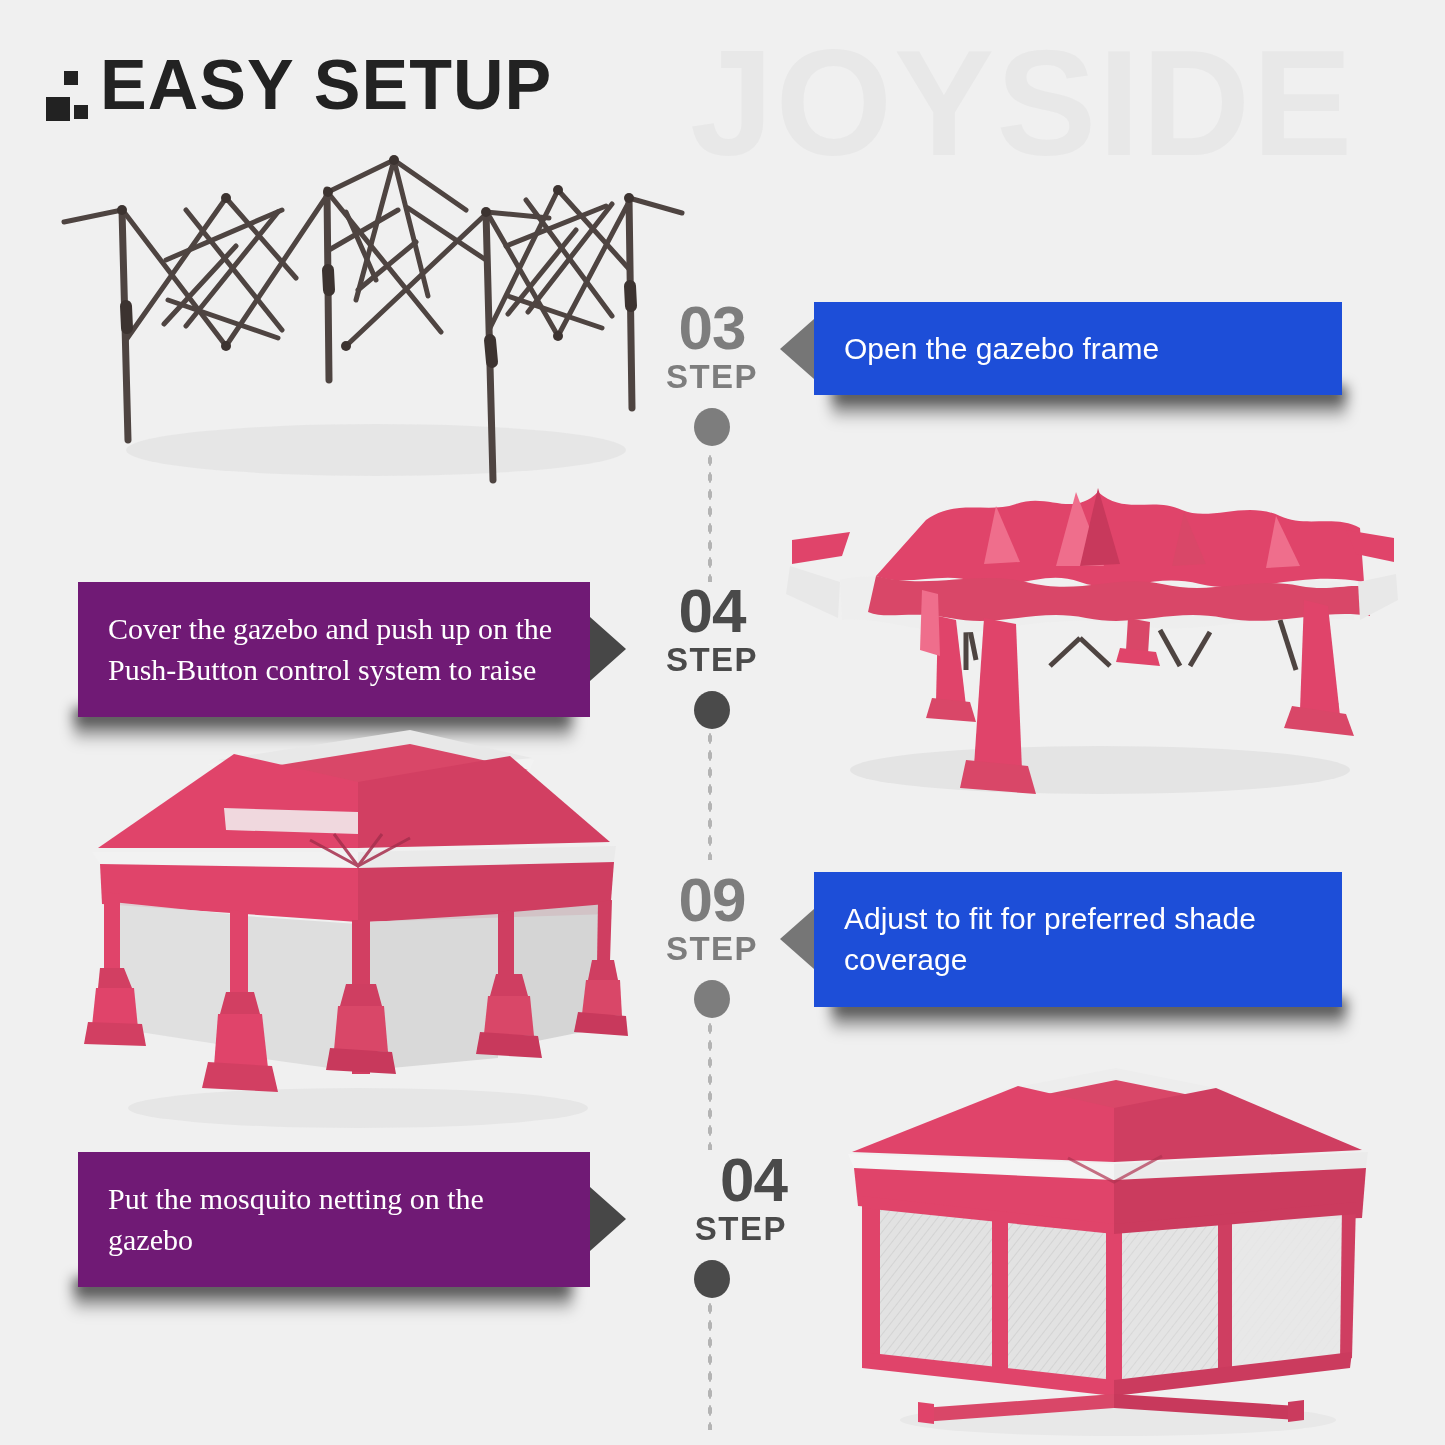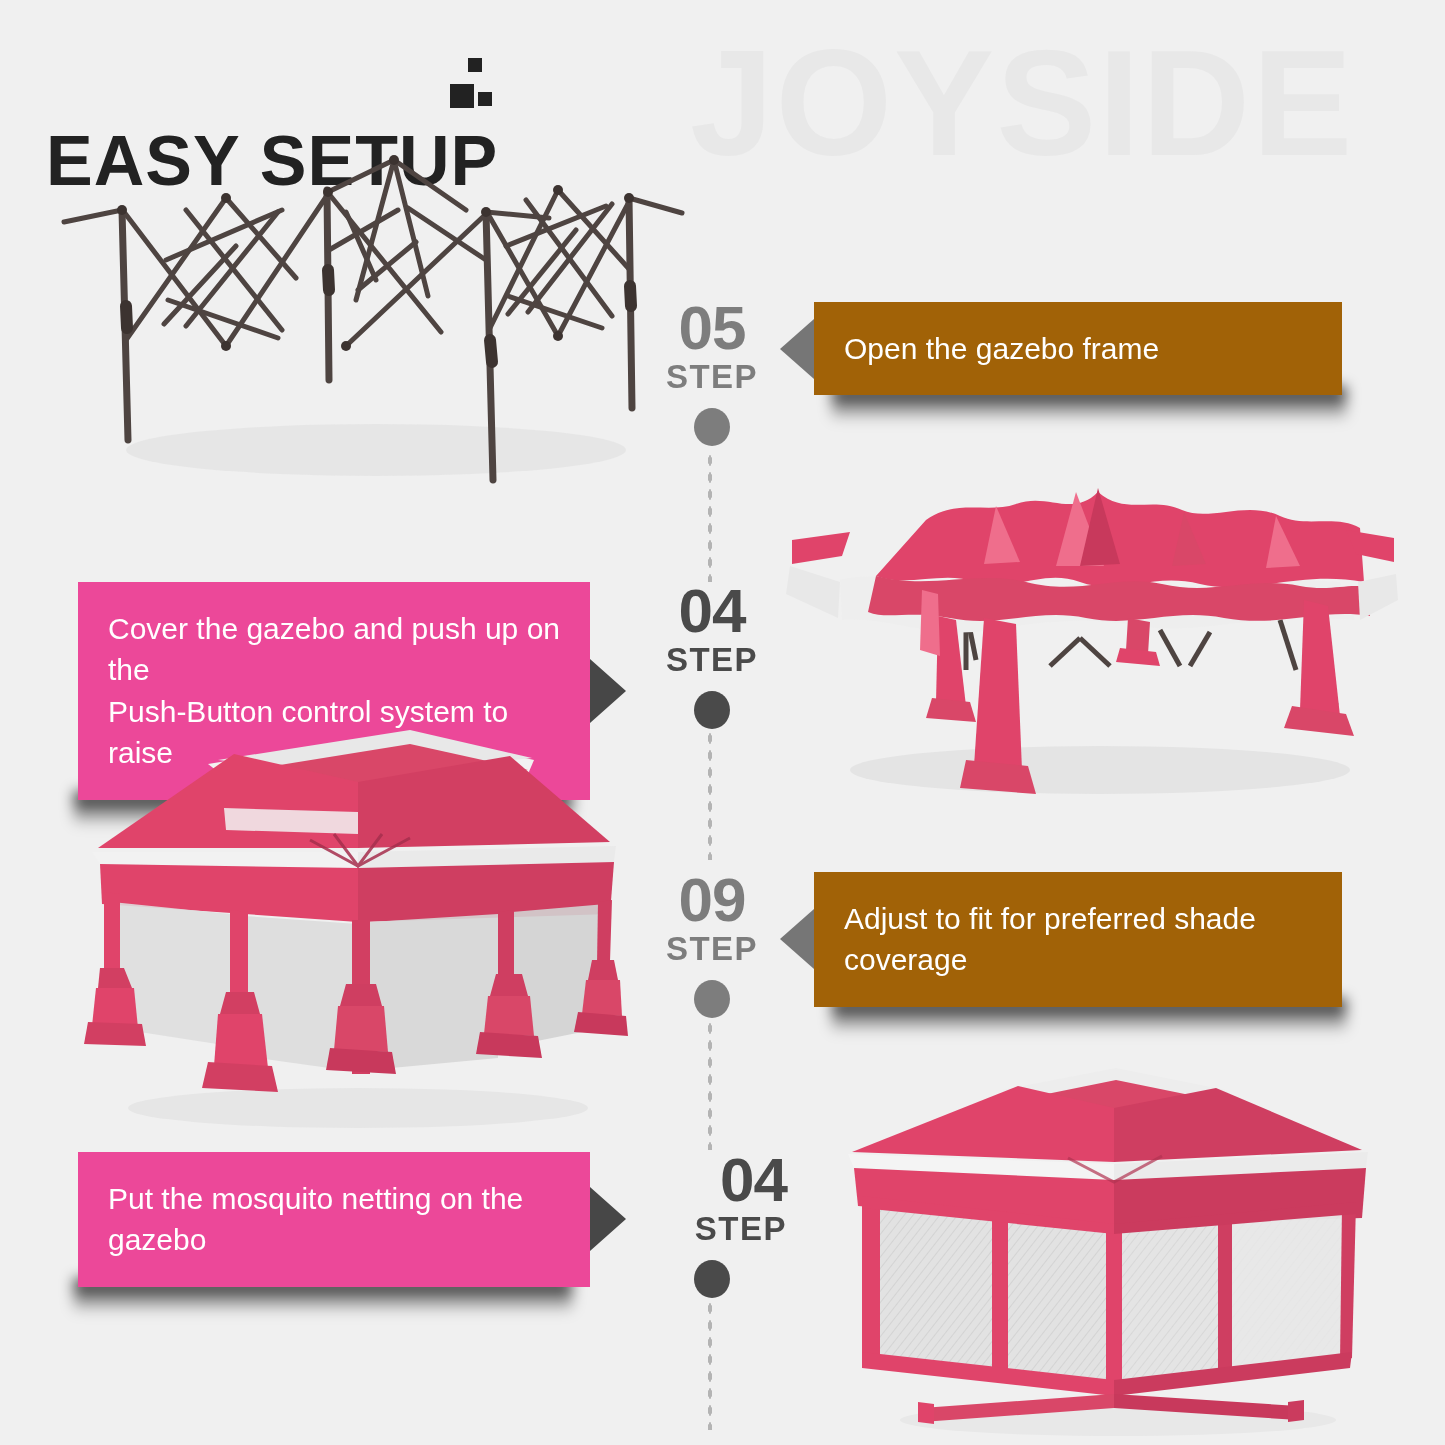--- a/index.html
+++ b/index.html
@@ -19,21 +19,21 @@
     font-size: 150px;
     font-weight: 700;
     letter-spacing: 2px;
     color: #e8e8e8;
     white-space: nowrap;
     line-height: 1;
     user-select: none;
   }
 
   
-  .header { position: absolute; left: 46px; top: 52px; display: flex; align-items: flex-end; gap: 22px; flex-direction: column; }
+  .header { position: absolute; left: 46px; top: 52px; display: flex; align-items: flex-end; gap: 6px; }
   .logo-mark { position: relative; width: 48px; height: 54px; }
   .logo-mark i { position: absolute; background: #222; display: block; }
   .logo-mark i.sq-a { left: 0;  top: 32px; width: 24px; height: 24px; }
   .logo-mark i.sq-b { left: 18px; top: 6px; width: 14px; height: 14px; }
   .logo-mark i.sq-c { left: 28px; top: 40px; width: 14px; height: 14px; }
   .title {
     font-size: 70px;
     font-weight: 700;
     color: #222;
     letter-spacing: 1px;
@@ -59,22 +59,22 @@
   
   .callout { position: absolute; }
   .callout .body {
     position: relative;
     display: flex; align-items: center;
     color: #fff;
     font-size: 30px;
     line-height: 1.38;
     padding: 26px 30px;
   }
-  .callout.light .body { background: #a16207; }
-  .callout.dark  .body { background: #ec4899; }
+  .callout.light .body { background: #1d4ed8; }
+  .callout.dark  .body { background: #701a75; font-family: Liberation Serif, serif; }
 
   .callout .shadow {
     position: absolute; left: 18px; right: -4px; bottom: -26px; height: 34px;
     background: linear-gradient(180deg, rgba(0,0,0,0.92), rgba(0,0,0,0));
     filter: blur(7px);
     z-index: -1;
   }
   .callout.flip .shadow { left: -4px; right: 18px; }
 
   .notch { position: absolute; width: 0; height: 0; }
@@ -191,21 +191,21 @@
   </div>
 
   <div>
     <div class="dotline" style="position:absolute; left:707px; top:452px; height:130px;"></div>
     <div class="dotline" style="position:absolute; left:707px; top:730px; height:130px;"></div>
     <div class="dotline" style="position:absolute; left:707px; top:1020px; height:130px;"></div>
     <div class="dotline" style="position:absolute; left:707px; top:1300px; height:130px;"></div>
   </div>
 
   <div class="step-marker tone-light" style="left:637px; top:300px;">
-    <div class="step-num">05</div>
+    <div class="step-num">03</div>
     <div class="step-word">STEP</div>
     <div class="step-dot"></div>
   </div>
 
   <div class="step-marker tone-dark" style="left:637px; top:583px;">
     <div class="step-num">04</div>
     <div class="step-word">STEP</div>
     <div class="step-dot"></div>
   </div>
 

